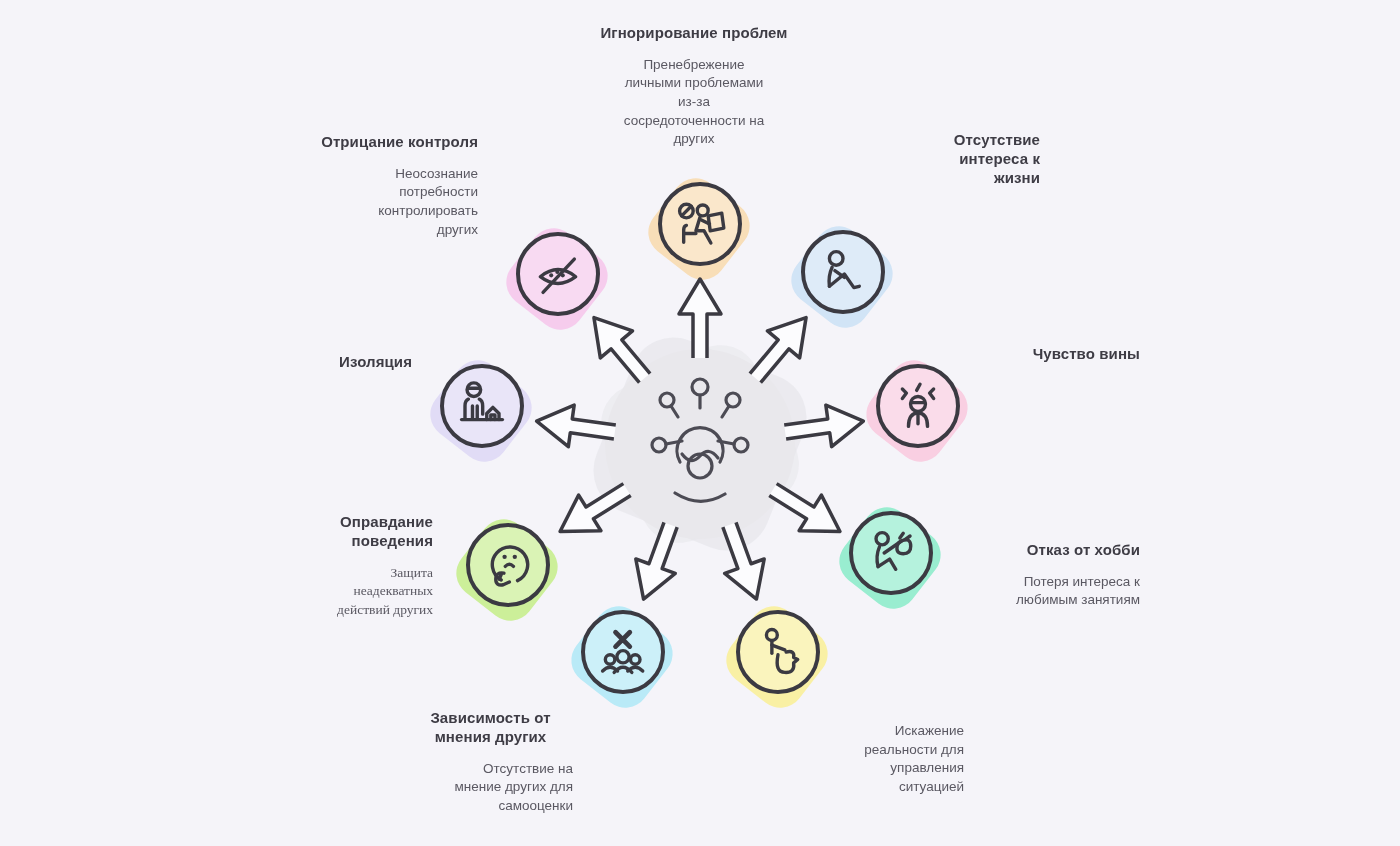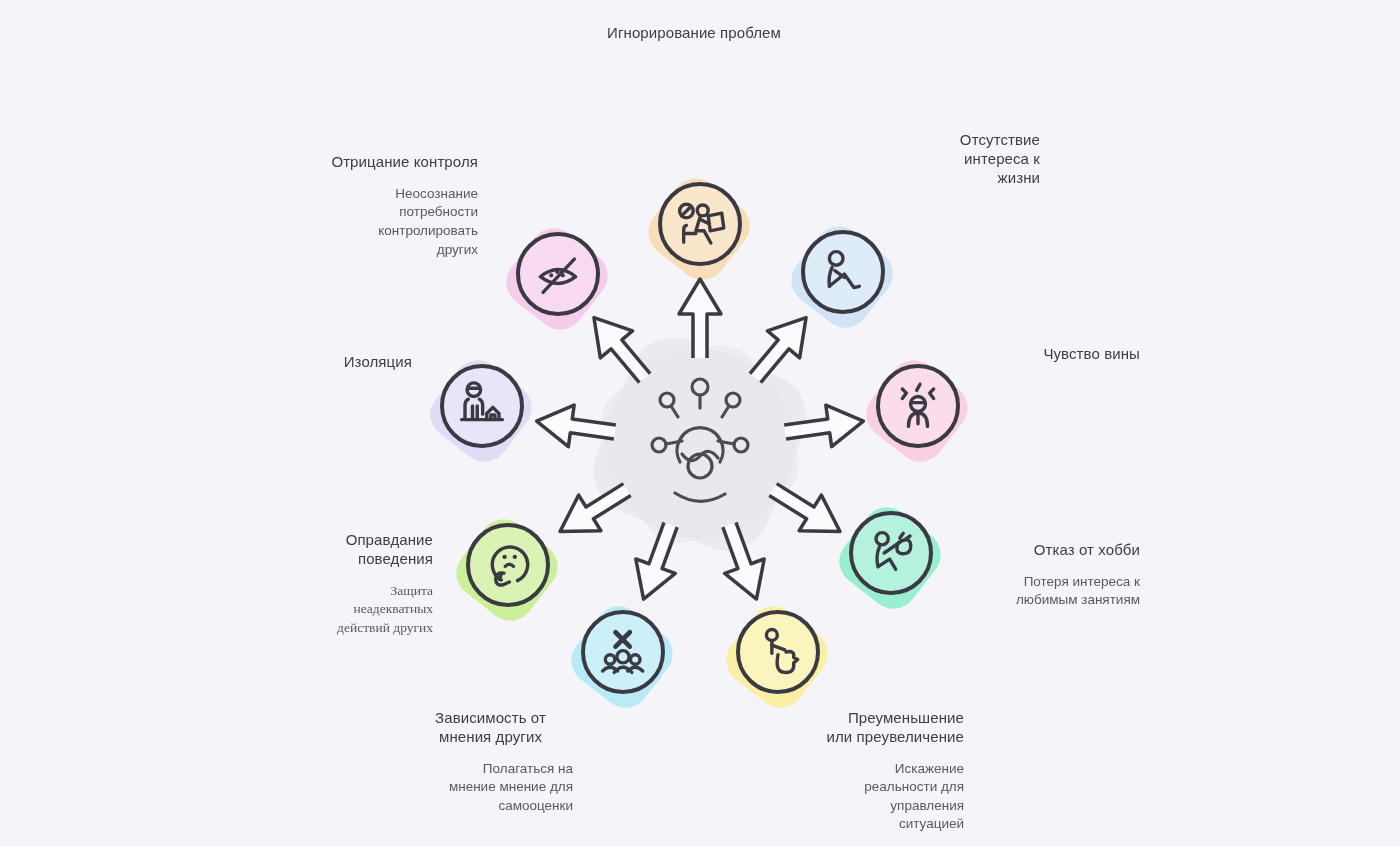--- a/index.html
+++ b/index.html
@@ -2,39 +2,39 @@
 <html><head>
 <meta charset="utf-8">
 <style>
   * { margin:0; padding:0; box-sizing:border-box; }
   html,body { width:1400px; height:846px; }
   body { font-family:"Liberation Sans", sans-serif; background:#f5f4f9; overflow:hidden; }
   .canvas { position:relative; width:1400px; height:846px; background:#f5f4f9; }
 
   
   .tblock { position:absolute; }
-  .tblock .title { font-size:15px; font-weight:normal; color:#3e3c45; line-height:1.25; letter-spacing:.1px; }
+  .tblock .title { font-size:15px; font-weight:bold; color:#3e3c45; line-height:1.25; letter-spacing:.1px; }
   .tblock .desc  { font-size:13.5px; color:#5a5862; line-height:1.38; margin-top:13px; }
   .al { text-align:right; }
   .ar { text-align:right; }
   .ac { text-align:center; }
 
   .tb-ignore    { left:594px; top:24px;  width:200px; }
   .tb-ignore .desc { width:150px; margin-left:auto; margin-right:auto; }
   .tb-nointerest{ left:920px; top:131px; width:120px; }
   .tb-guilt     { left:988px; top:345px; width:152px; }
   .tb-hobby     { left:978px; top:529px; width:162px;margin-top:12px; }
   .tb-minimize  { left:824px; top:709px; width:140px; }
   .tb-depend    { left:408px; top:709px; width:165px; }
   .tb-depend .desc { width:126px; margin-left:auto; }
-  .tb-justify   { left:280px; top:531px; width:153px; }
+  .tb-justify   { left:280px; top:513px; width:153px; }
   .tb-justify .desc { width:122px; margin-left:auto;font-family:Liberation Serif, serif; }
   .tb-isolation { left:258px; top:345px; width:154px;margin-top:8px; }
   .tb-isolation .desc { width:110px; margin-left:auto; }
-  .tb-denial    { left:304px; top:153px; width:174px; }
+  .tb-denial    { left:304px; top:133px; width:174px; }
   .tb-denial .desc { width:132px; margin-left:auto; }
 
   
   .medal { position:absolute; width:84px; height:84px; }
   .medal .blob { position:absolute; left:-2px; top:4px; width:86px; height:86px;
                  border-radius:28%; transform:rotate(38deg); opacity:.95; }
   .medal .ring { position:absolute; left:0; top:0; width:84px; height:84px;
                  border-radius:50%; border:4px solid #3b3a42; background:rgba(255,255,255,.28); }
   .medal svg { position:absolute; left:8px; top:8px; width:68px; height:68px; }
 
@@ -53,43 +53,43 @@
   .ic { stroke:#3b3a42; stroke-width:5; fill:none; stroke-linecap:round; stroke-linejoin:round; }
   .icf { fill:#3b3a42; stroke:none; }
 </style>
 </head>
 <body>
 
 <div class="canvas">
 
   <div class="tblock tb-ignore ac">
     <div class="title">Игнорирование проблем</div>
+    <div class="desc">Пренебрежение личными проблемами из-за сосредоточенности на других</div>
   </div>
 
   <div class="tblock tb-nointerest al">
     <div class="title">Отсутствие интереса к жизни</div>
   </div>
 
   <div class="tblock tb-guilt al">
     <div class="title">Чувство вины</div>
   </div>
 
   <div class="tblock tb-hobby al">
     <div class="title">Отказ от хобби</div>
     <div class="desc">Потеря интереса к любимым занятиям</div>
   </div>
 
   <div class="tblock tb-minimize al">
-    <div class="title">Преуменьшение или преувеличение</div>
     <div class="desc">Искажение реальности для управления ситуацией</div>
   </div>
 
   <div class="tblock tb-depend ar">
     <div class="title ac">Зависимость от мнения других</div>
-    <div class="desc">Полагаться на мнение мнение для самооценки</div>
+    <div class="desc">Отсутствие на мнение других для самооценки</div>
   </div>
 
   <div class="tblock tb-justify ar">
     <div class="title">Оправдание поведения</div>
     <div class="desc">Защита неадекватных действий других</div>
   </div>
 
   <div class="tblock tb-isolation ar">
     <div class="title">Изоляция</div>
   </div>

